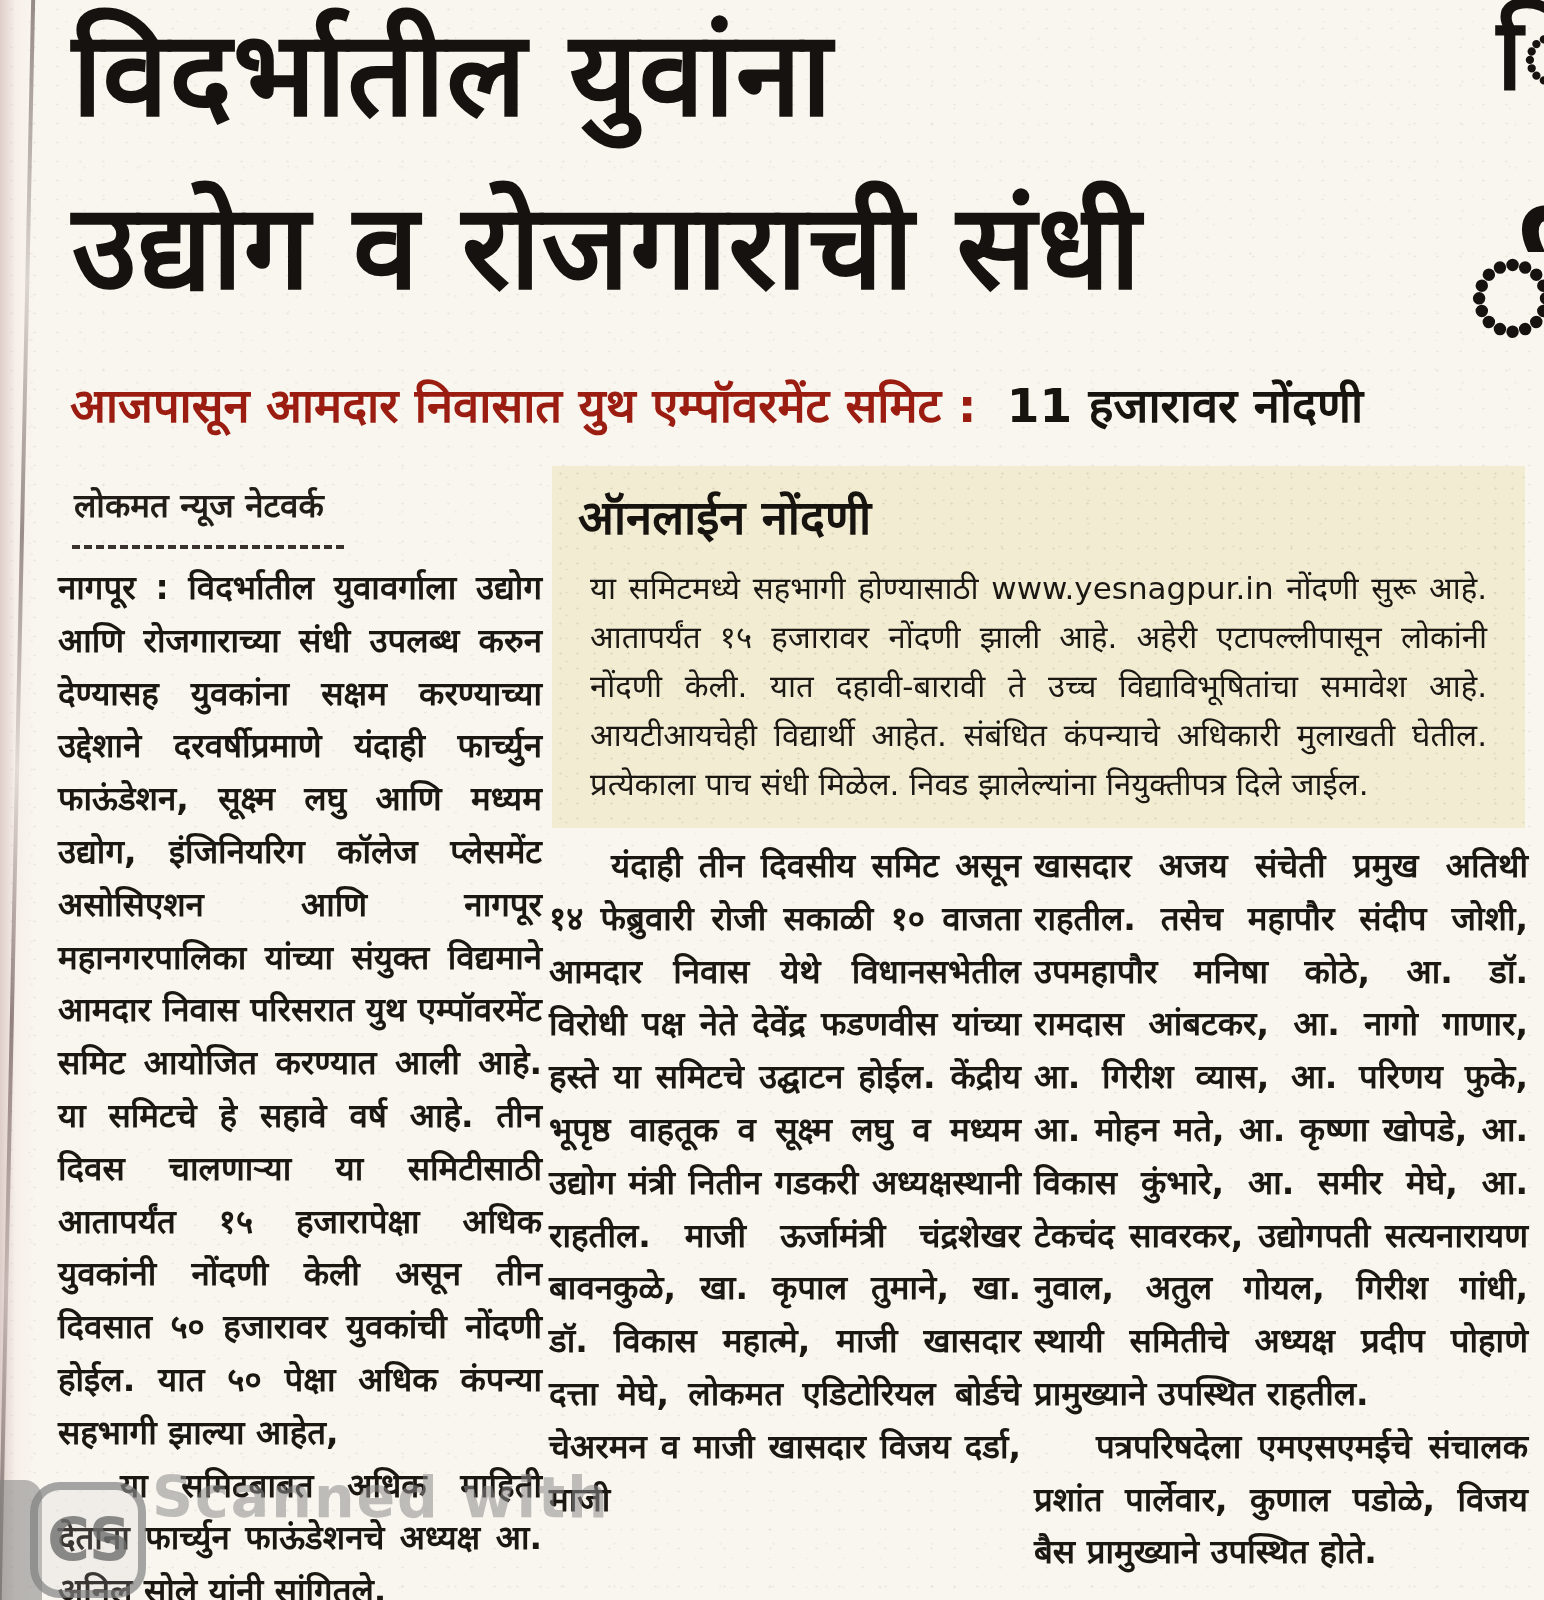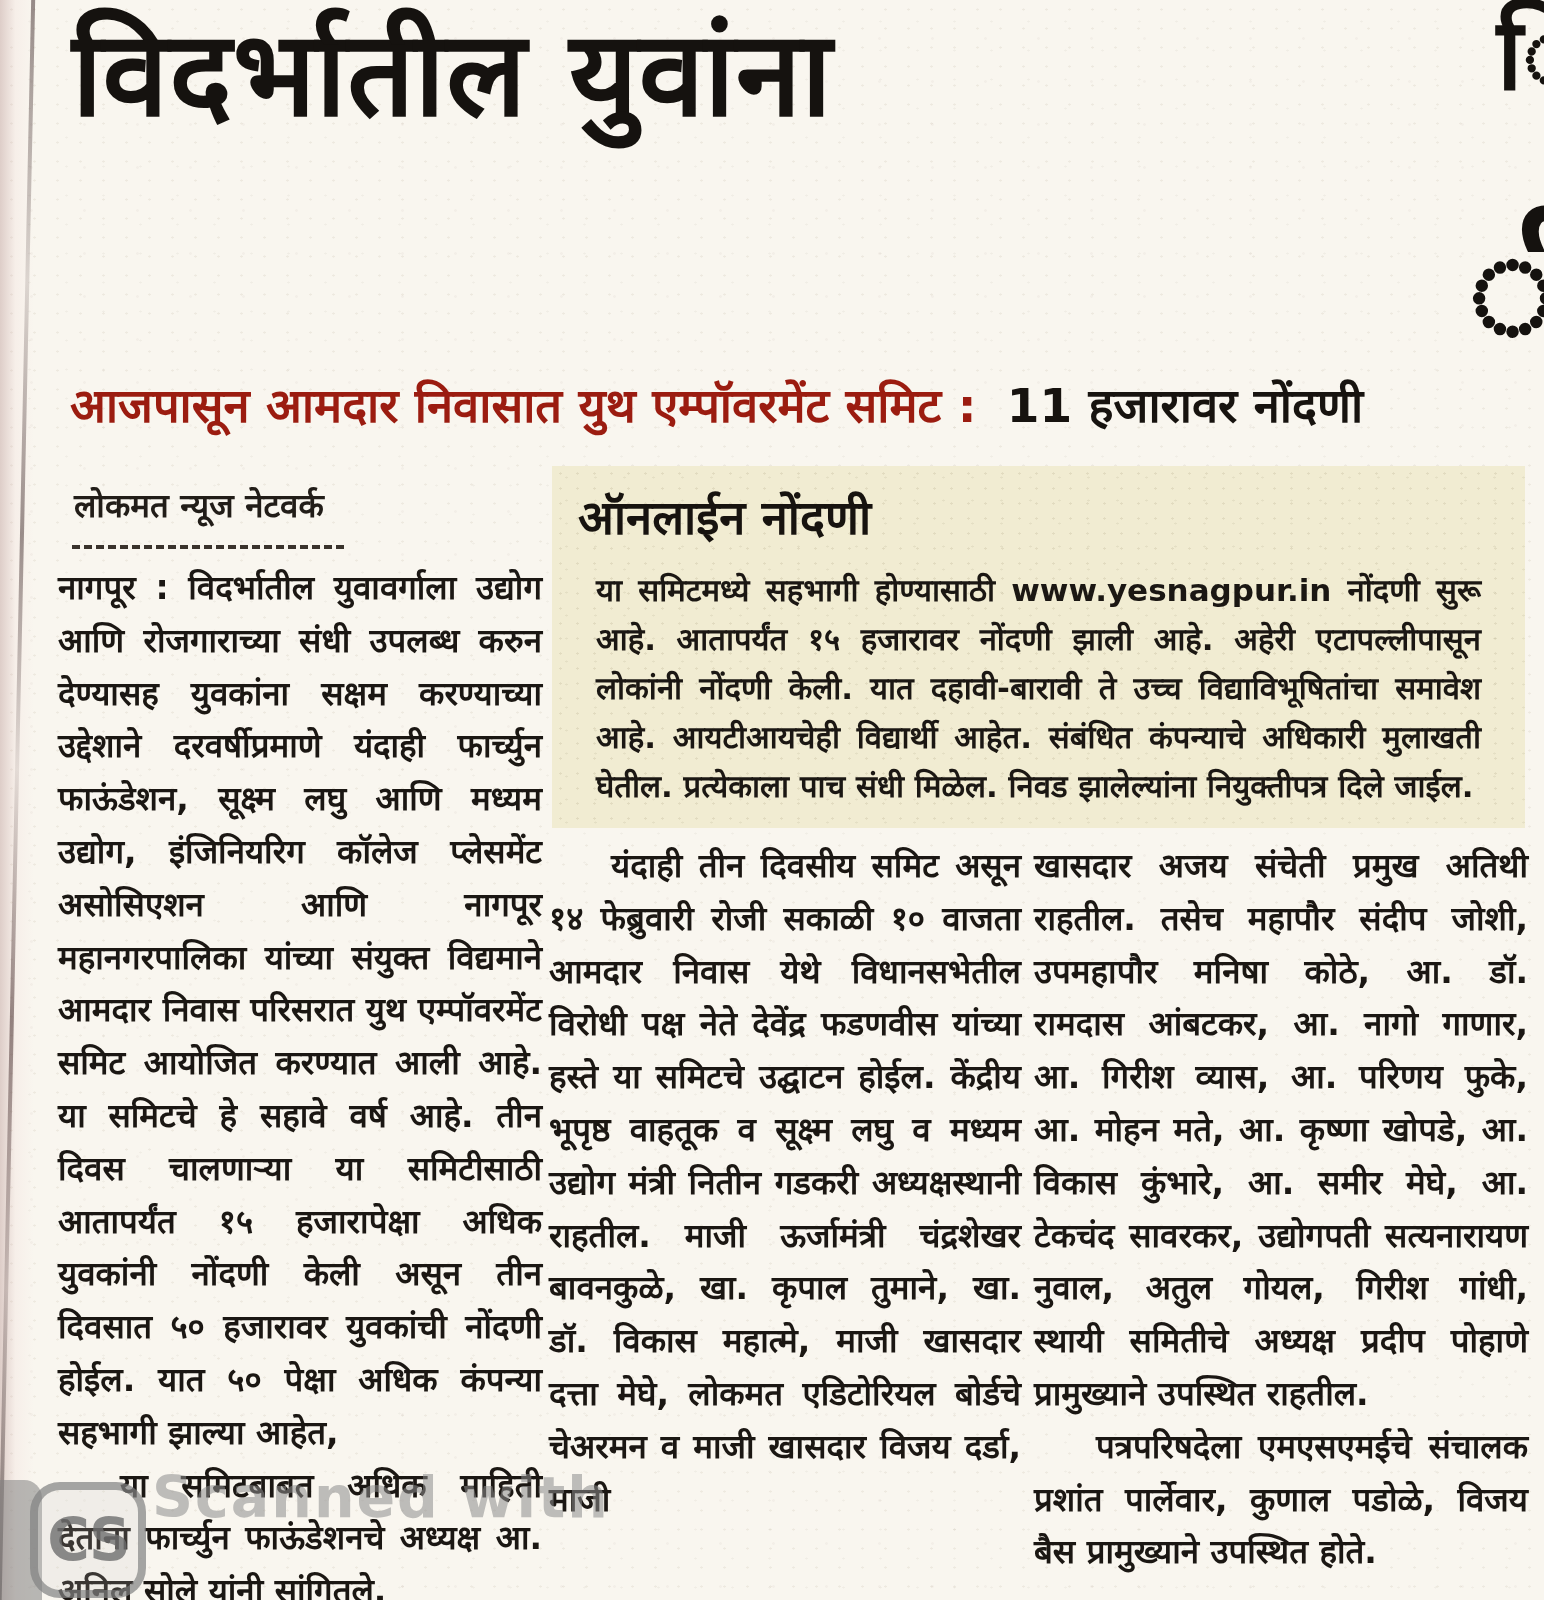--- a/index.html
+++ b/index.html
@@ -61,22 +61,22 @@
       radial-gradient(rgba(110,95,60,.12) 1px, transparent 1.5px),
       radial-gradient(rgba(100,85,55,.09) 1px, transparent 1.5px);
     background-size:17px 15px,29px 23px;
     box-sizing:border-box;
     padding:18px 26px 28px 26px;
   }
   .hl-title{
     font-size:47px;font-weight:800;color:#17130f;margin:0 0 16px 0;
   }
   .hl-body{
-    font-size:31px;line-height:1.58;font-weight:700;color:#1b1713;
-    text-align:justify;margin:18px;
+    font-size:31px;line-height:1.58;font-weight:400;color:#1b1713;
+    text-align:justify;margin:12px;
   }
   .col{
     position:absolute;
     font-size:33px;line-height:1.60;font-weight:600;
     text-align:justify;color:#1b1713;
   }
   .col p{margin:0;}
   .col p.indent{text-indent:62px;}
   .col1{left:58px;top:562px;width:484px;}
   .col2{left:549px;top:840px;width:472px;}
@@ -121,20 +121,21 @@
 </head>
 <body>
 
 <div class="page">
 
   <div class="scan-edge"></div>
   <div class="scan-line"></div>
 
   <div class="headline">
     <div>विदर्भातील युवांना</div>
+    <div>उद्योग व रोजगाराची संधी</div>
   </div>
 
   <div class="subheadline">
     <span class="sub-red">आजपासून आमदार निवासात युथ एम्पॉवरमेंट समिट :</span>
     <span class="sub-black">11 हजारावर नोंदणी</span>
   </div>
 
   <div class="byline">लोकमत न्यूज नेटवर्क</div>
   <div class="byline-rule"></div>
 

